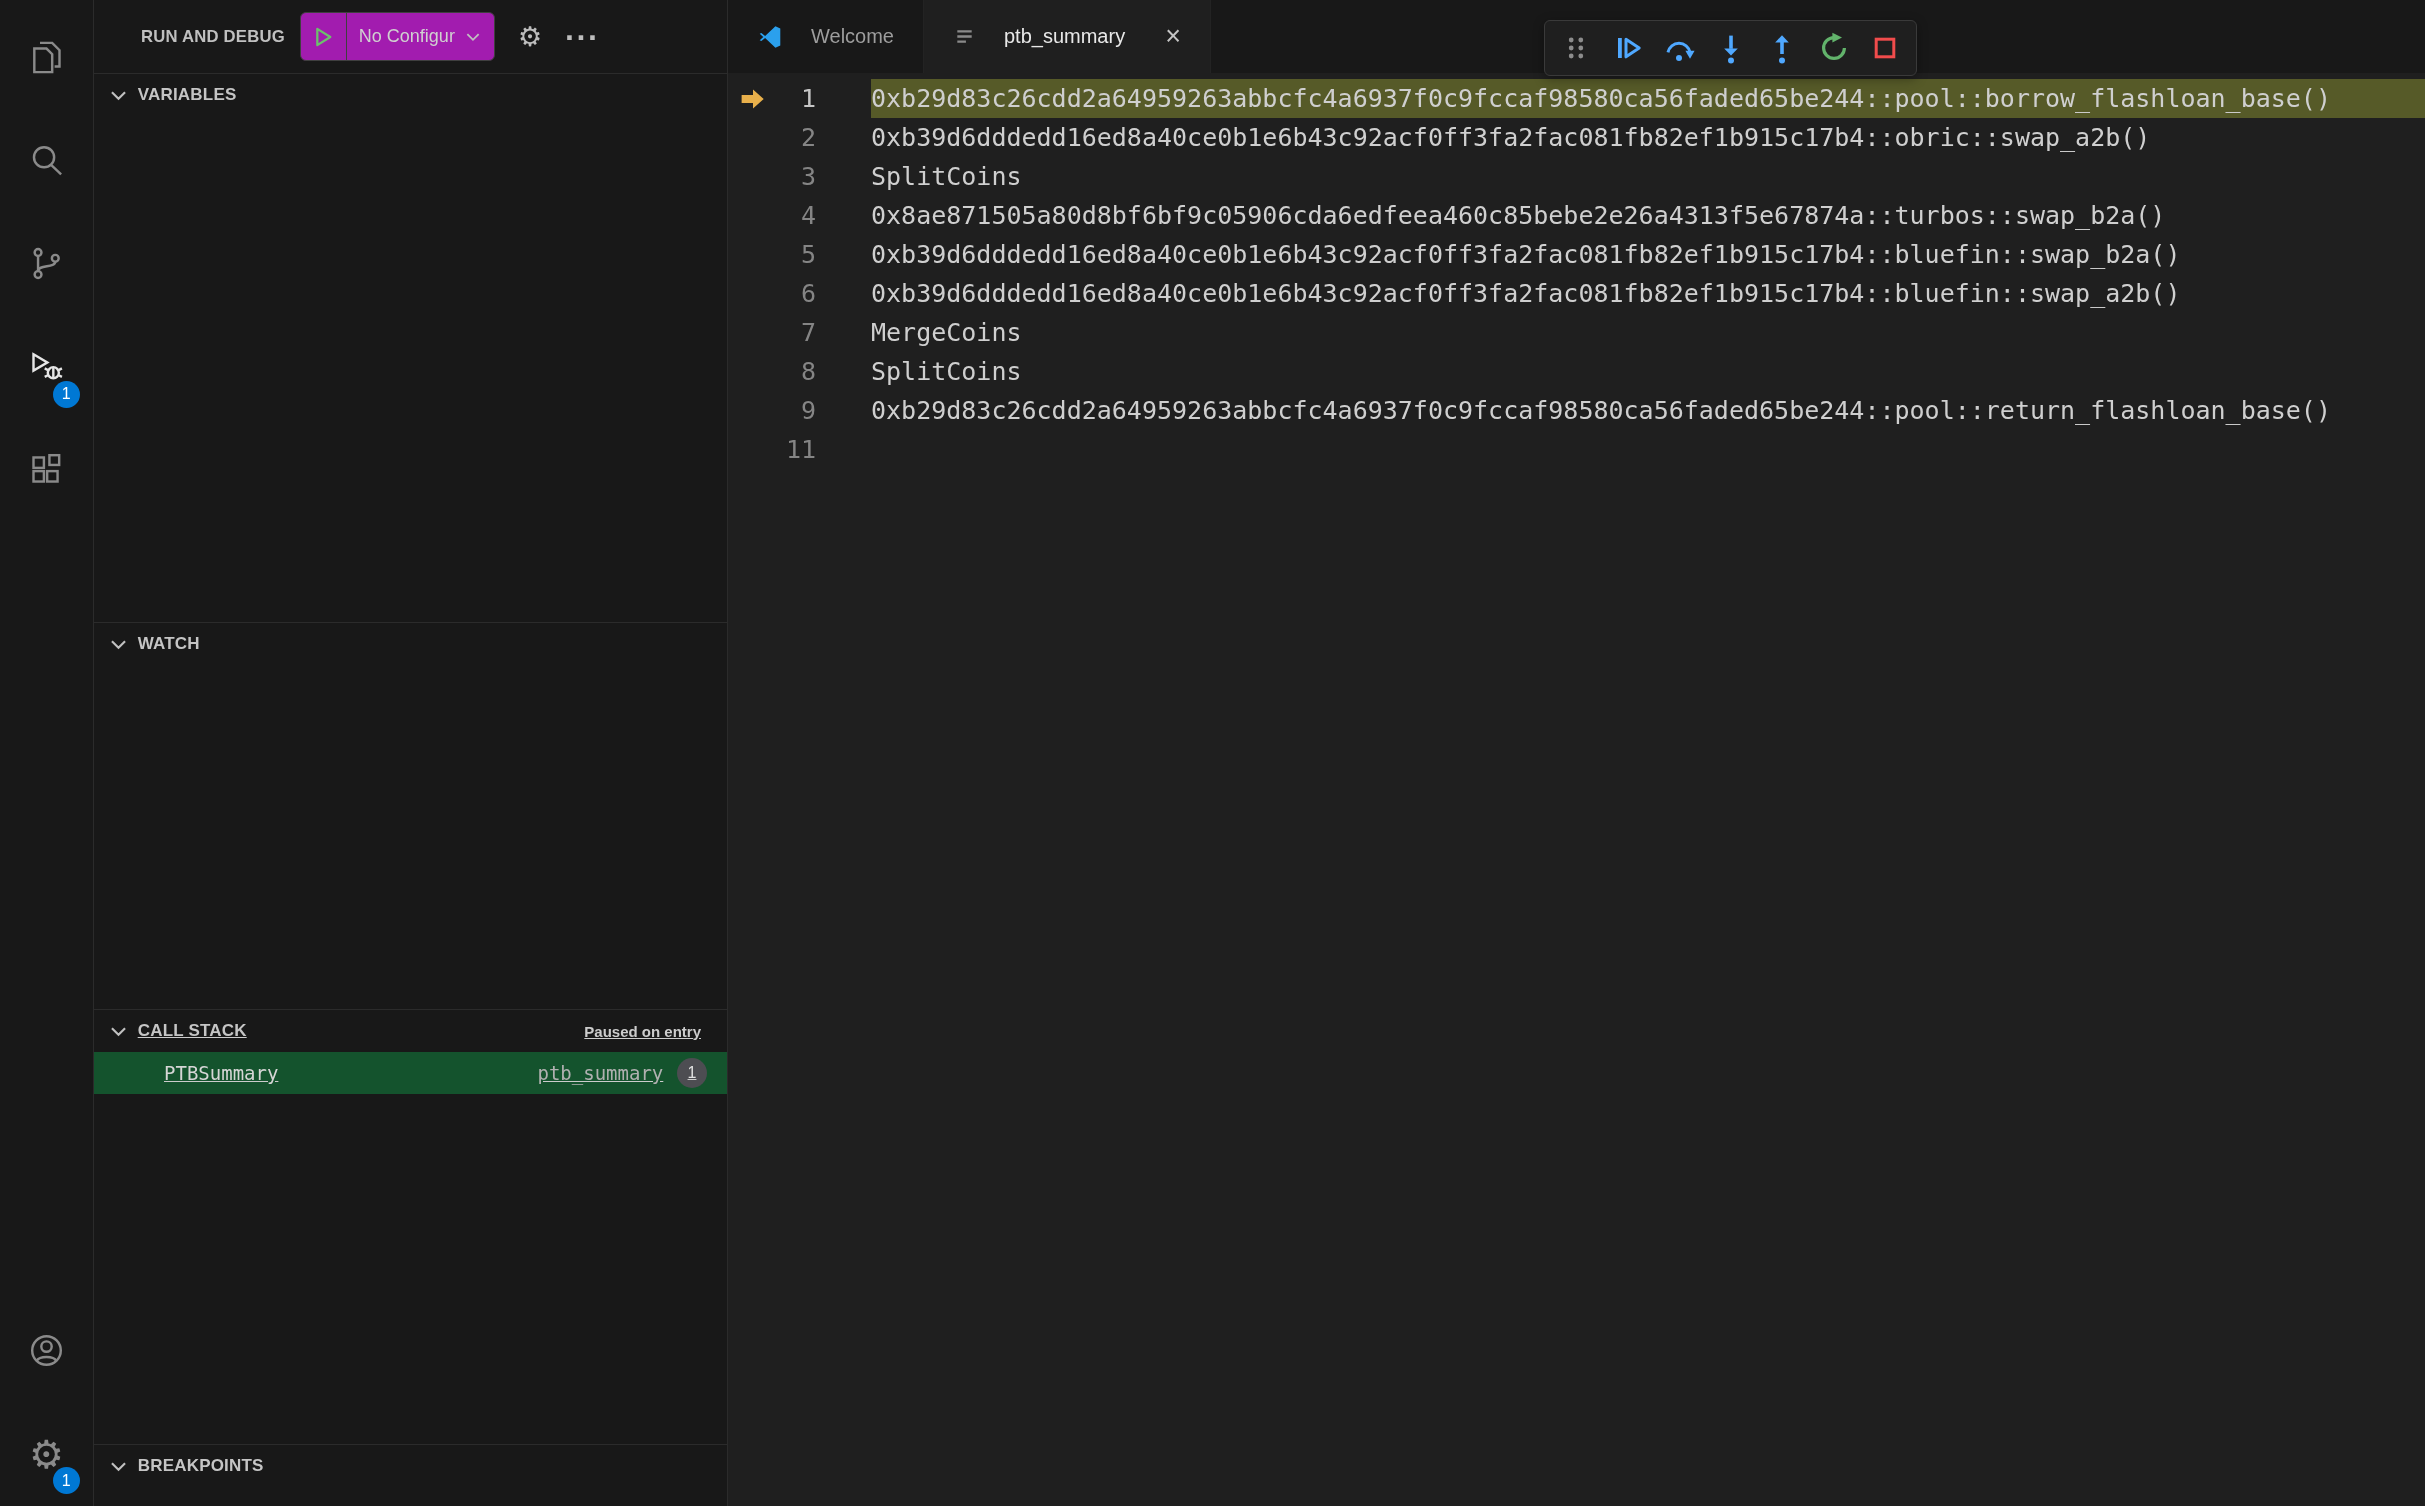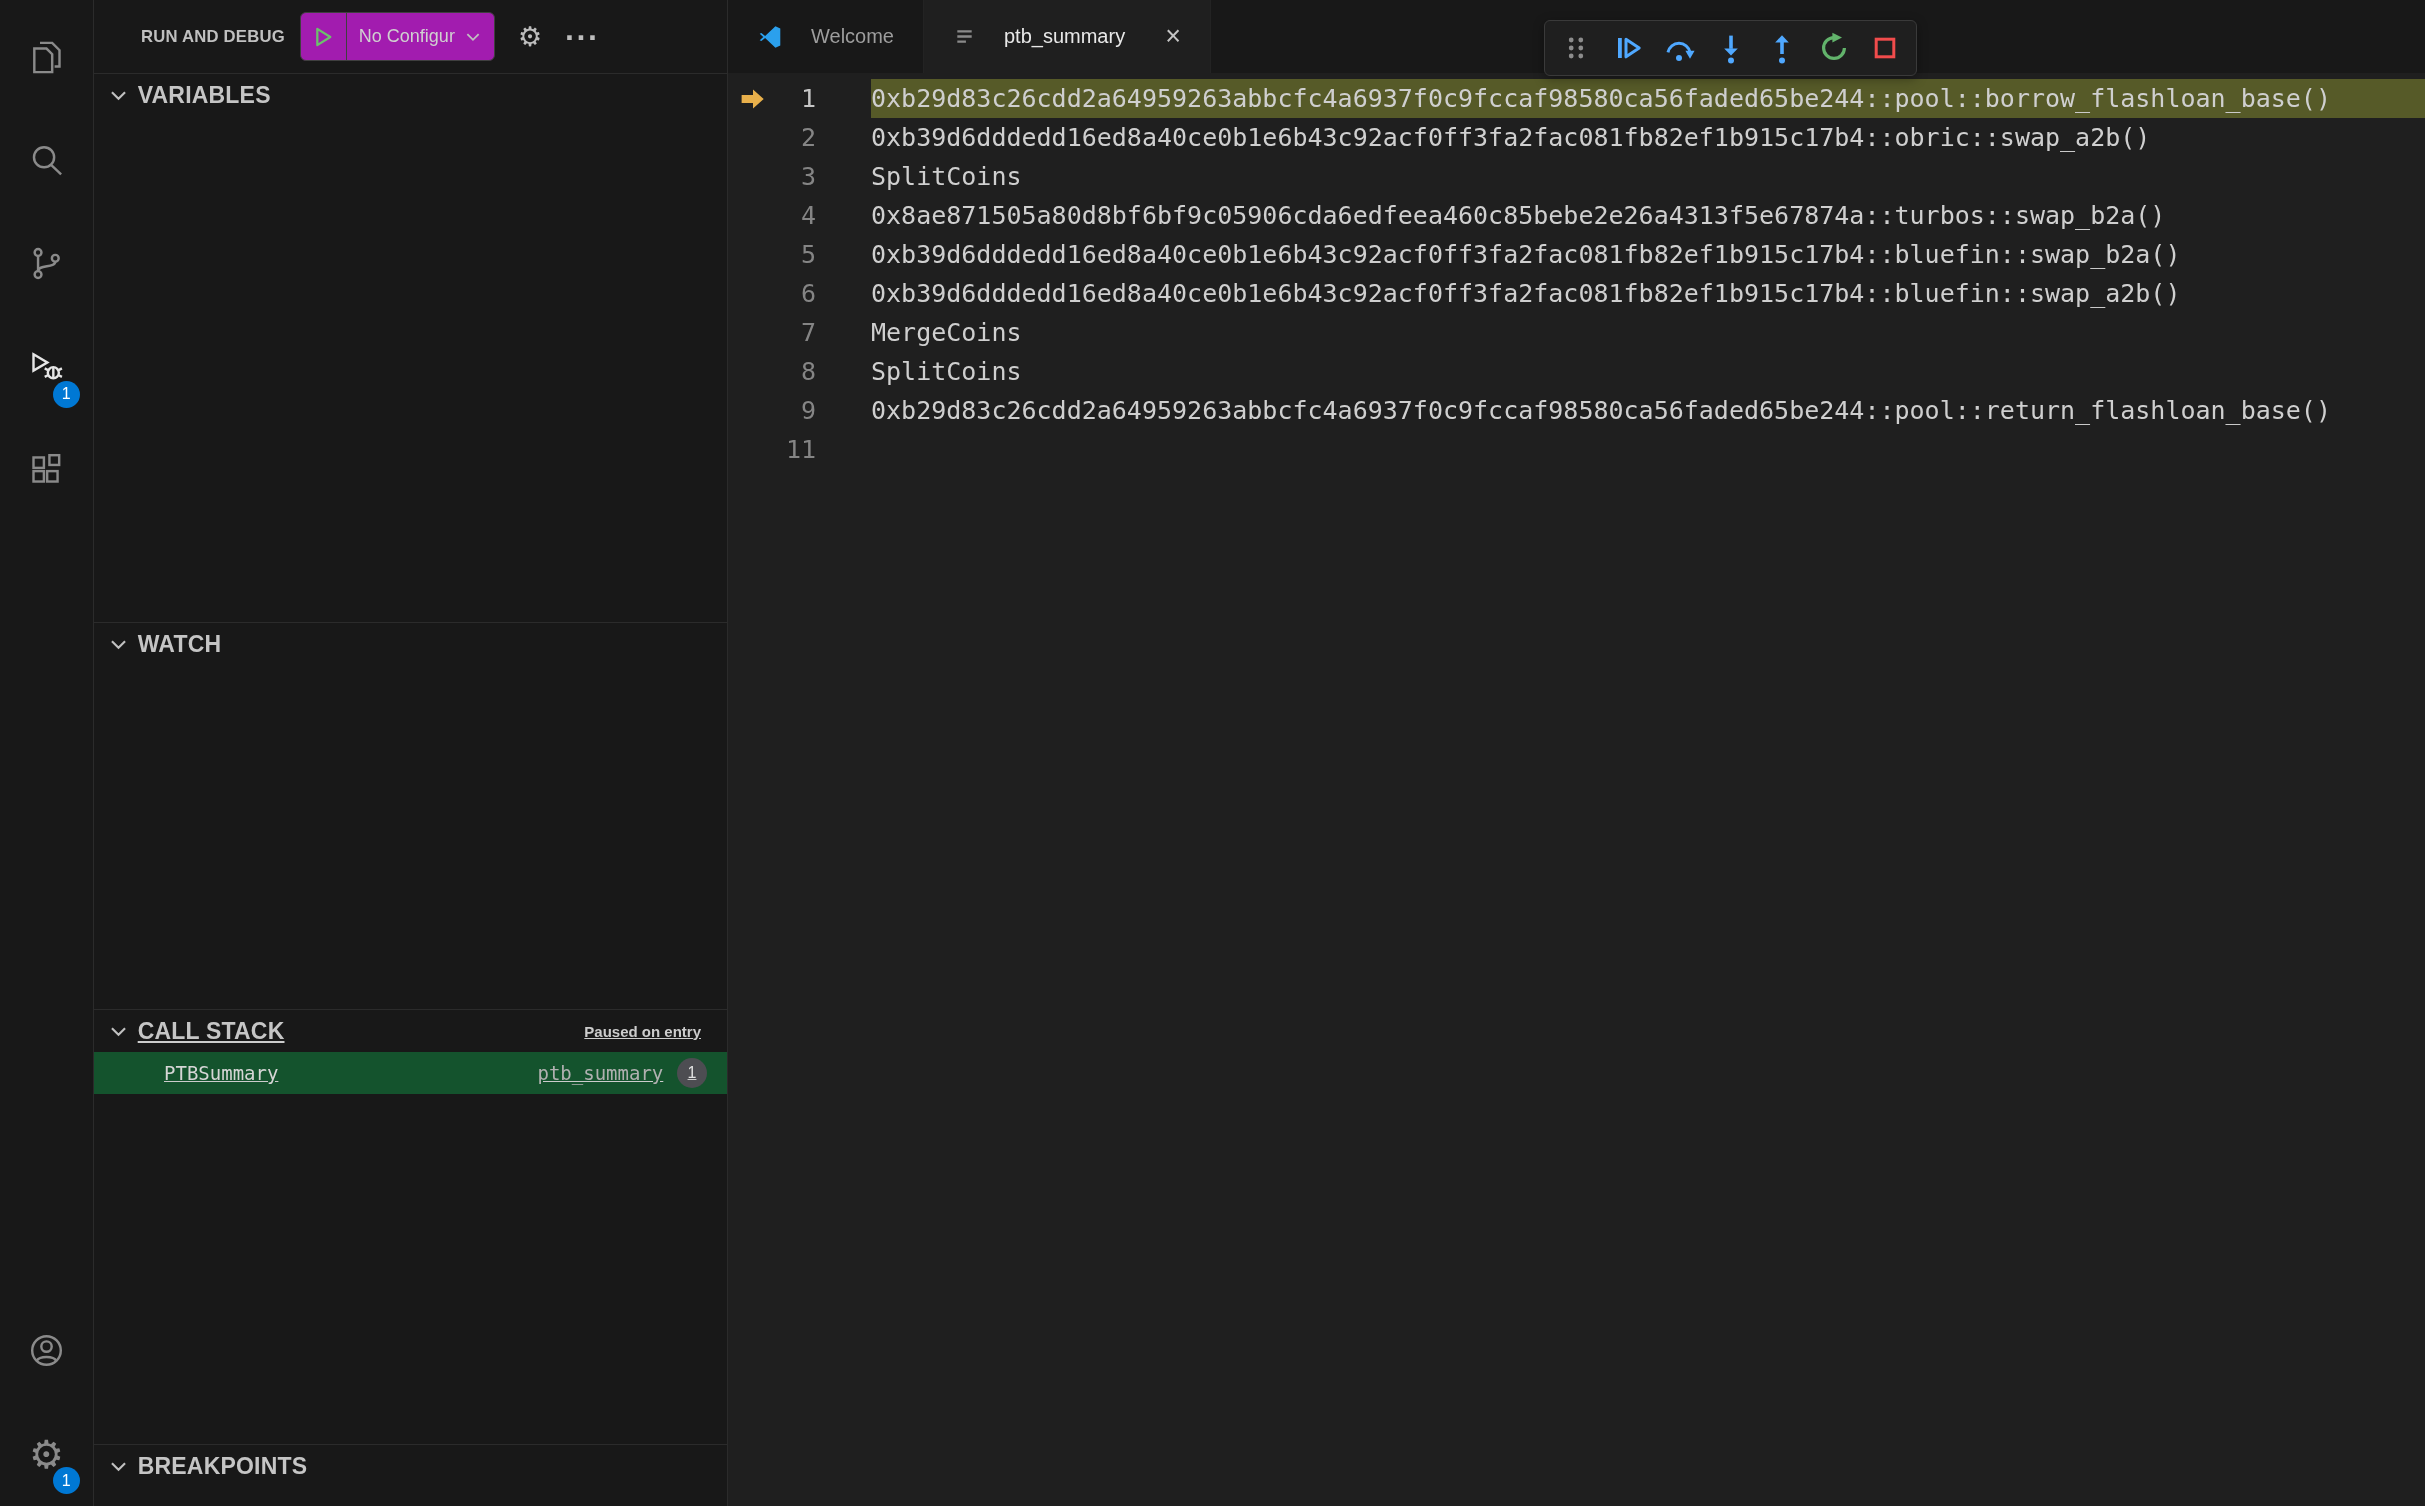--- a/index.html
+++ b/index.html
@@ -35,21 +35,21 @@
   .config-play svg { width:26px; height:26px; }
   .config-label { display:flex; align-items:center; gap:9px; padding:0 12px; font-size:18px; color:#d0d0d0; white-space:nowrap; }
   .chev { color:#c0c0c0; }
   .icon-btn { margin-left:23px; color:#bdbdbd; cursor:pointer; display:flex; align-items:center; justify-content:center; }
   .gear-small { font-family:"DejaVu Sans",sans-serif; font-size:27px; line-height:1; }
   .more-dots { font-size:32px; font-weight:bold; letter-spacing:0.8px; line-height:1; }
 
   .pane { border-top:0.8px solid #2b2b2b; display:flex; flex-direction:column; overflow:hidden; }
   .pane-header { height:42px; flex-shrink:0; display:flex; align-items:center; gap:9px; padding:0 26px 0 13.7px; cursor:pointer; }
   .pane-header svg { width:21px; height:21px; }
-  .pane-label { font-size:23px; font-weight:bold; color:#c5c5c5; letter-spacing:0.2px; }
+  .pane-label { font-size:17px; font-weight:bold; color:#c5c5c5; letter-spacing:0.2px; }
   .pane-status { margin-left:auto; font-size:15px; font-weight:bold; color:#cccccc; }
   #pane-variables { height:549px; }
   #pane-watch { height:387px; }
   #pane-callstack { height:435px;text-decoration:underline; }
   #pane-breakpoints { flex:1; }
 
   .stack-row { height:42px; flex-shrink:0; display:flex; align-items:center; gap:13.7px;
     background:#14532d; padding:0 20px 0 70px; cursor:pointer; }
   .stack-name { font-family:"DejaVu Sans Mono",monospace; font-size:19px; color:#d6d6d6; }
   .stack-src { margin-left:auto; font-family:"DejaVu Sans Mono",monospace; font-size:19px; color:#b0b0b0; }

